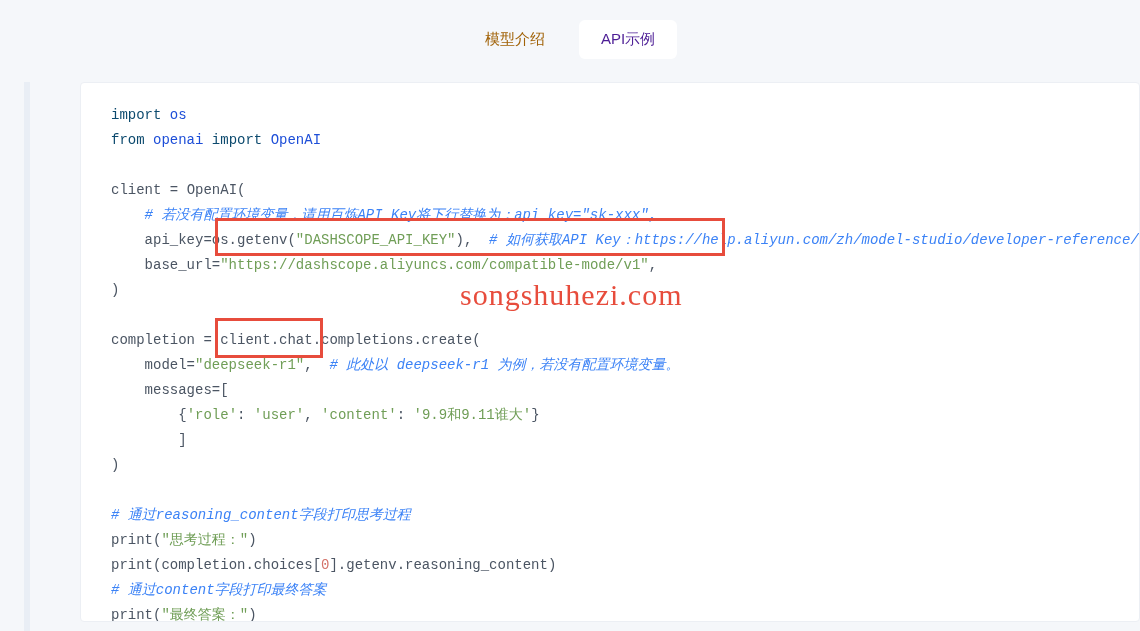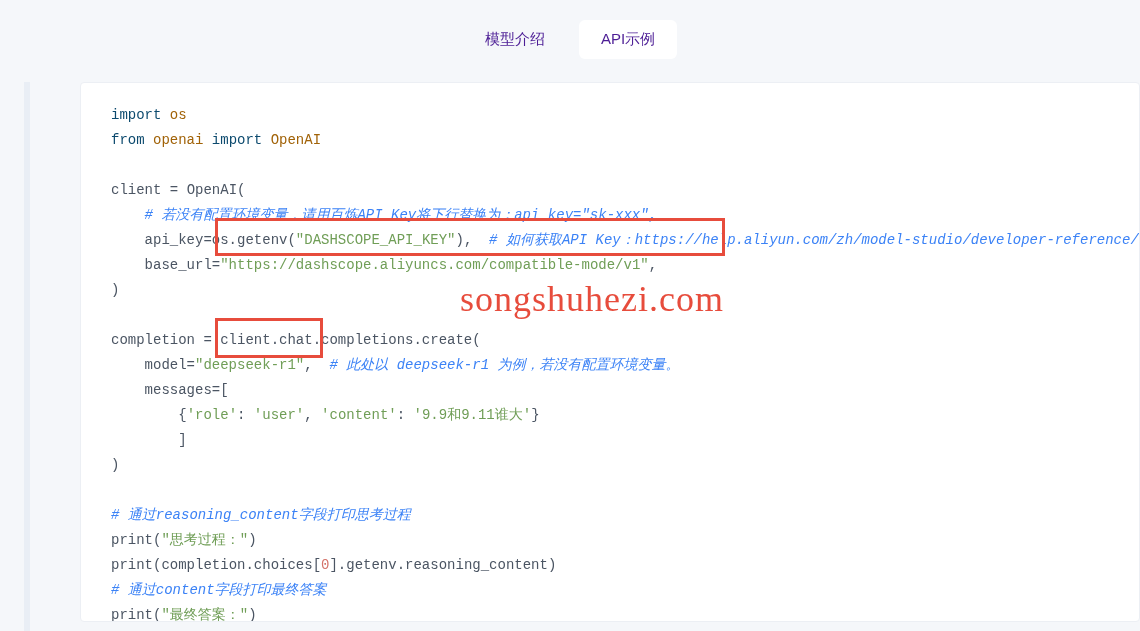--- a/index.html
+++ b/index.html
@@ -16,21 +16,21 @@
     top: 20px;
     left: 0;
     right: 0;
     display: flex;
     justify-content: center;
     gap: 12px;
   }
   .tab {
     padding: 10px 22px;
     font-size: 15px;
-    color: #4c1d95;
+    color: #a16207;
     background: transparent;
     border: none;
     border-radius: 6px;
     cursor: pointer;
   }
   .tab.active {
     background: #fff;
     color: #4c1d95;
     font-weight: 500;
   }
@@ -52,21 +52,21 @@
     overflow: hidden;
   }
   pre {
     font-family: Consolas, Monaco, "Courier New", monospace;
     font-size: 14px;
     color: #4b5563;
     line-height: 25px;
     white-space: pre;
   }
   .kw { color: #0c4a6e; }
-  .id { color: #a16207; }
+  .id { color: #1d4ed8; }
   .cm { color: #3b82f6; font-style: italic; }
   .str { color: #709e57; }
   .fn { color: #4b5563; }
   .num { color: #d4736a; }
   .hlbox1 {
     position: absolute;
     border: 3px solid #e74c3c;
     pointer-events: none;
     left: 215px;
     top: 218px;
@@ -82,21 +82,21 @@
     top: 318px;
     width: 108px;
     height: 40px;
     z-index: 5;
   }
   .watermark {
     position: absolute;
     left: 460px;
     top: 278px;
     font-family: "SimSun", serif;
-    font-size: 36px;
+    font-size: 30px;
     letter-spacing: 1px;
     color: #e74c3c;
     z-index: 6;
     pointer-events: none;
   }
 </style>
 </head>
 <body>
 
 <div class="tabs">

